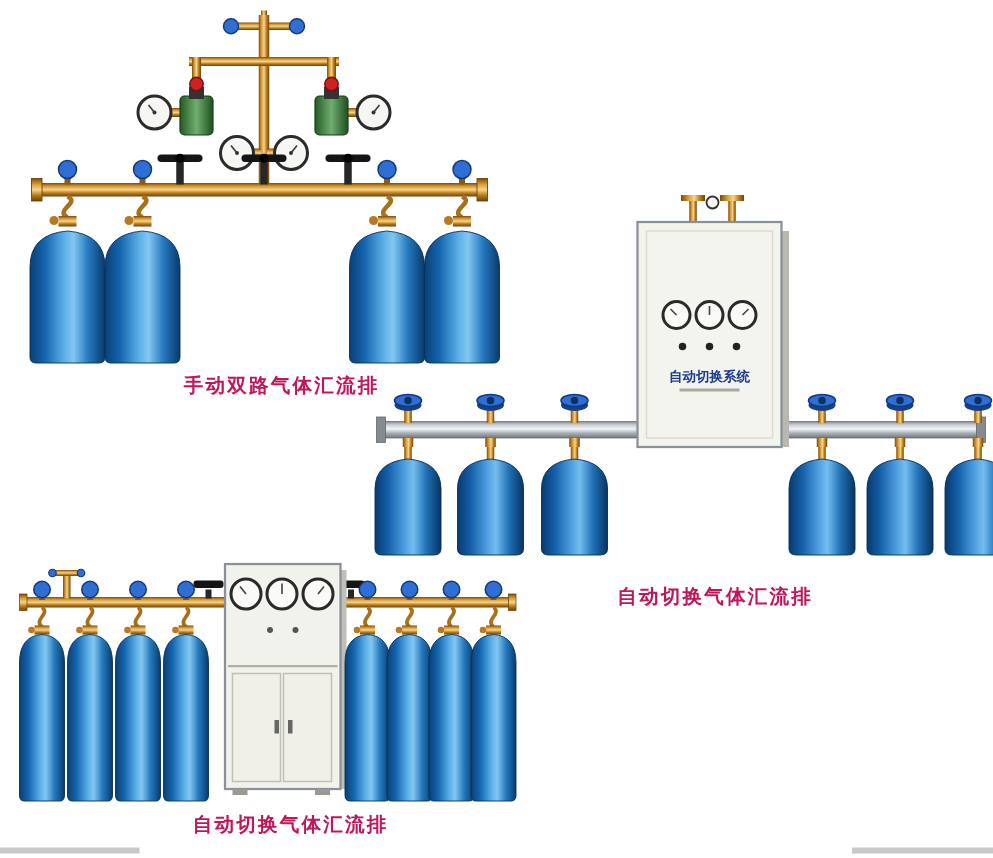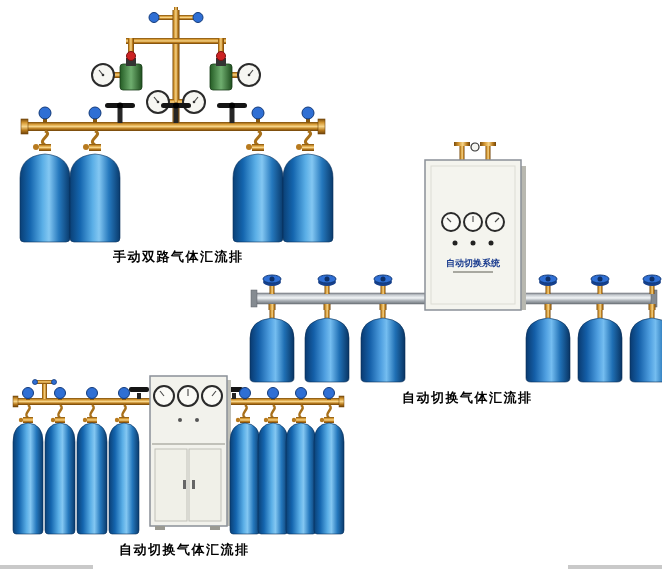--- a/index.html
+++ b/index.html
@@ -9,23 +9,23 @@
     background:#ffffff;
     font-family:"DejaVu Sans","Liberation Sans",sans-serif;
     overflow:hidden;
   }
   .fig { position:absolute; }
   .fig svg { display:block; }
   .caption {
     position:absolute;
     font-size:13px;
     font-weight:bold;
-    color:#000000;
+    color:#be185d;
     letter-spacing:1.5px;
-    text-align:left;
+    text-align:right;
     white-space:nowrap;
   }
   .bottom-seg {
     position:absolute;
     top:565px; height:4px;
     background:#c9c9c9;
   }
 </style>
 </head>
 <body>
@@ -171,21 +171,21 @@
     <g>
       <path fill="url(#cylG1)" stroke="#072f5c" stroke-width="0.6" d="M 12 232 L 12 172 Q 12 150 37 148 Q 62 150 62 172 L 62 232 Q 62 236 58 236 L 16 236 Q 12 236 12 232 Z"></path>
       <path fill="url(#cylG1)" stroke="#072f5c" stroke-width="0.6" d="M 62 232 L 62 172 Q 62 150 87 148 Q 112 150 112 172 L 112 232 Q 112 236 108 236 L 66 236 Q 62 236 62 232 Z"></path>
       <path fill="url(#cylG1)" stroke="#072f5c" stroke-width="0.6" d="M 225 232 L 225 172 Q 225 150 250 148 Q 275 150 275 172 L 275 232 Q 275 236 271 236 L 229 236 Q 225 236 225 232 Z"></path>
       <path fill="url(#cylG1)" stroke="#072f5c" stroke-width="0.6" d="M 275 232 L 275 172 Q 275 150 300 148 Q 325 150 325 172 L 325 232 Q 325 236 321 236 L 279 236 Q 275 236 275 232 Z"></path>
     </g>
   </svg>
 </div>
 <div class="caption" style="left:113px; top:248px; width:140px;">手动双路气体汇流排</div>
 
-<div class="fig" style="left:245px; top:140px;font-family:Liberation Mono, monospace;">
+<div class="fig" style="left:245px; top:128px;font-family:Liberation Mono, monospace;">
   <svg width="417" height="248" viewBox="0 0 417 248">
     <defs>
       <linearGradient id="silverG2" x1="0" y1="0" x2="0" y2="1">
         <stop offset="0" stop-color="#848a90"></stop>
           <stop offset="0.2" stop-color="#c8cdd2"></stop>
         <stop offset="0.45" stop-color="#f2f5f7"></stop>
           <stop offset="0.7" stop-color="#aab0b6"></stop>
         <stop offset="1" stop-color="#70767c"></stop>
       </linearGradient>
       <linearGradient id="brassV2" x1="0" y1="0" x2="1" y2="0">

